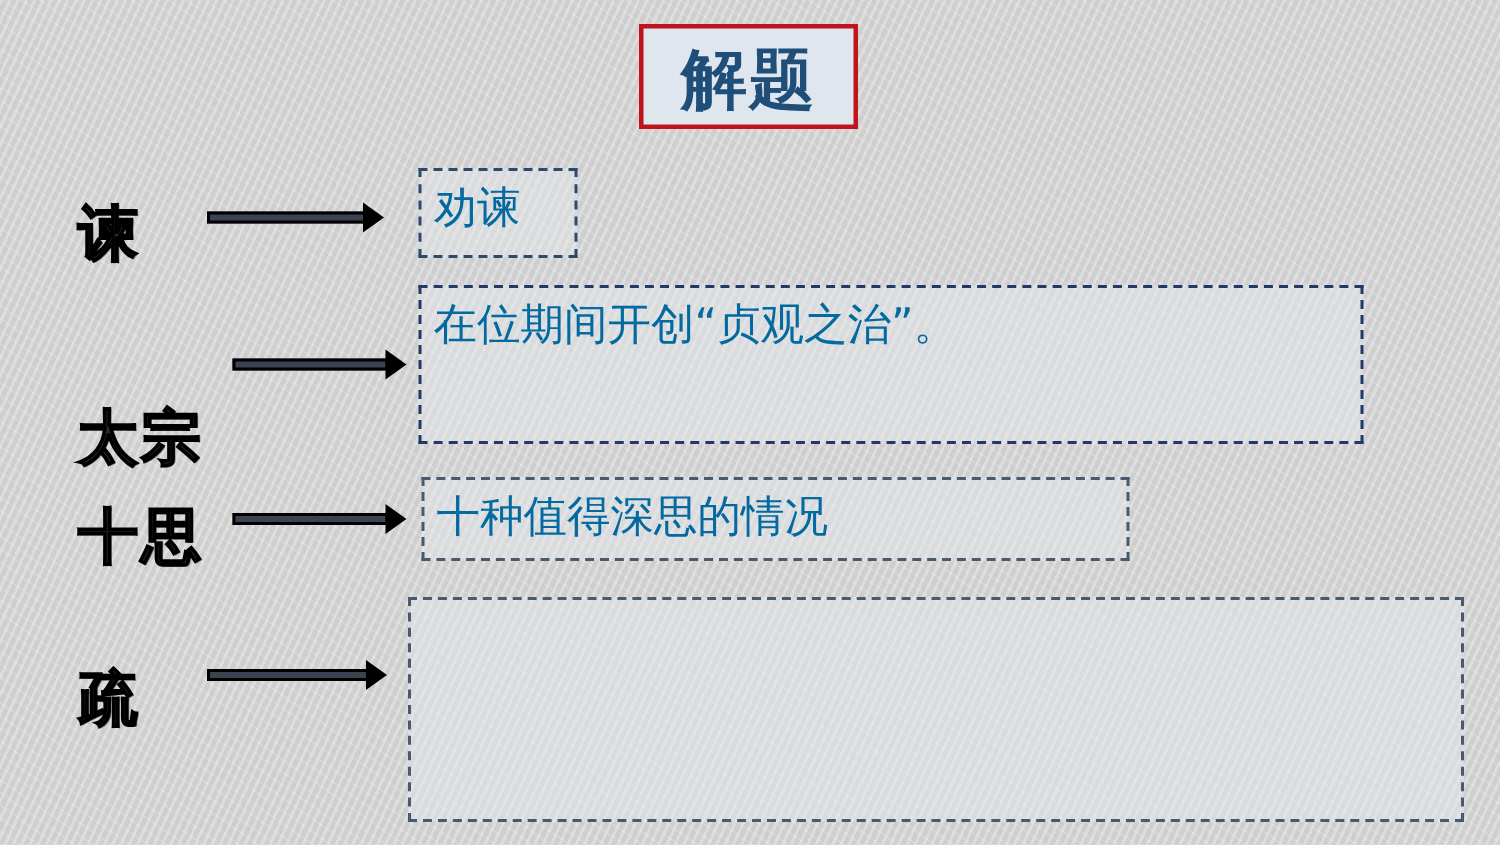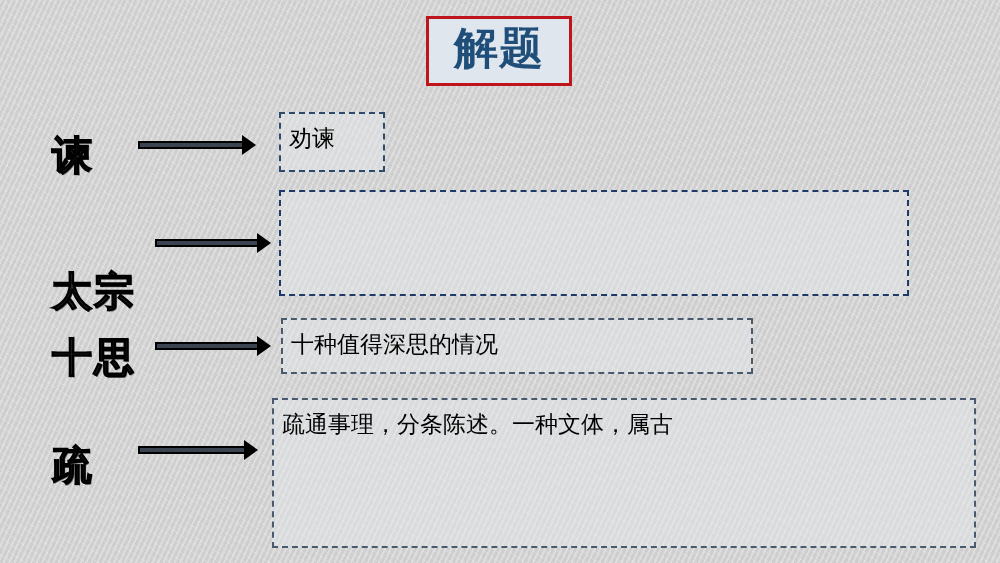--- a/index.html
+++ b/index.html
@@ -10,21 +10,21 @@
         repeating-linear-gradient(115deg, rgba(255,255,255,0.18) 0 2px, rgba(0,0,0,0.03) 2px 5px),
         repeating-linear-gradient(35deg, rgba(255,255,255,0.10) 0 1px, rgba(0,0,0,0.02) 1px 7px);
       font-family: "DejaVu Sans", "Liberation Sans", sans-serif;
       color: #111;
     }
     .title-box {
       position: absolute; left: 426px; top: 16px; width: 146px; height: 70px;
       box-sizing: border-box;
       border: 3px solid #c0141c;
       background: #dfe6ee;
-      display: flex; align-items: flex-start; justify-content: center;
+      display: flex; align-items: flex-end; justify-content: center;
     }
     .title-text {
       font-size: 44px; font-weight: bold; color: #1f4e79; letter-spacing: 1px;
     }
     .term {
       position: absolute; font-size: 40px; font-weight: bold;
       color: #2b2b2b;
       -webkit-text-stroke: 1.2px #000;
       text-shadow: 1px 1px 0 #777;
       letter-spacing: 2px;
@@ -38,21 +38,21 @@
     }
     .arrow .head {
       position: absolute; right: 0; top: -5px; width: 0; height: 0;
       border-top: 10px solid transparent; border-bottom: 10px solid transparent;
       border-left: 14px solid #000;
     }
     .def-box {
       position: absolute; box-sizing: border-box;
       border: 2.5px dashed #2d4a6b;
       background: rgba(230,232,236,0.45);
-      font-size: 23px; line-height: 41px; color: #000000;
+      font-size: 29px; line-height: 41px; color: #0369a1;
       padding: 4px 8px;
     }
     .def-box.dark { border-color: #1f3a66; }
     .def-box.grey { border-color: #4a5a6e; }
   </style>
 </head>
 <body>
 
 <div class="title-box">
   <span class="title-text">解题</span>
@@ -66,31 +66,31 @@
 <div class="def-box" style="left:279px; top:112px; width:106px; height:60px;">
   <span>劝谏</span>
 </div>
 
 <div class="term" style="left:52px; top:228px;margin-top:36px;">太宗</div>
 <div class="arrow" style="left:155px; top:238px; width:116px;">
   <div class="shaft"></div>
     <div class="head"></div>
 </div>
 <div class="def-box dark" style="left:279px; top:190px; width:630px; height:106px;">
+  <div>在位期间开创“贞观之治”。</div>
 </div>
 
 <div class="term" style="left:52px; top:330px;">十思</div>
 <div class="arrow" style="left:155px; top:341px; width:116px;">
   <div class="shaft"></div>
     <div class="head"></div>
 </div>
 <div class="def-box grey" style="left:281px; top:318px; width:472px; height:56px;">
   <span>十种值得深思的情况</span>
 </div>
 
 <div class="term" style="left:52px; top:438px;">疏</div>
 <div class="arrow" style="left:138px; top:445px; width:120px;">
   <div class="shaft"></div>
     <div class="head"></div>
 </div>
 <div class="def-box grey" style="left:272px; top:398px; width:704px; height:150px;">
-  <div>疏通事理，分条陈述。一种文体，属古</div>
 </div>
 
 </body></html>

